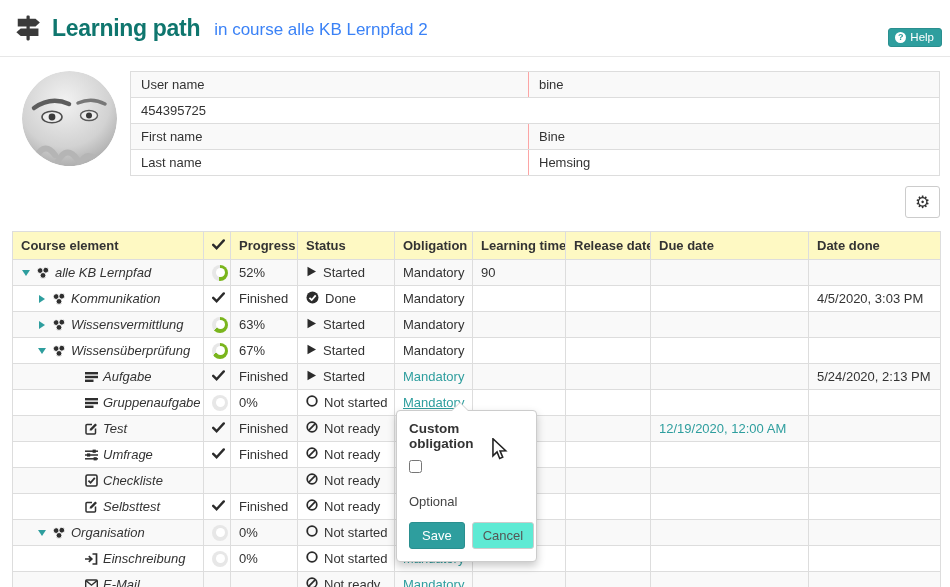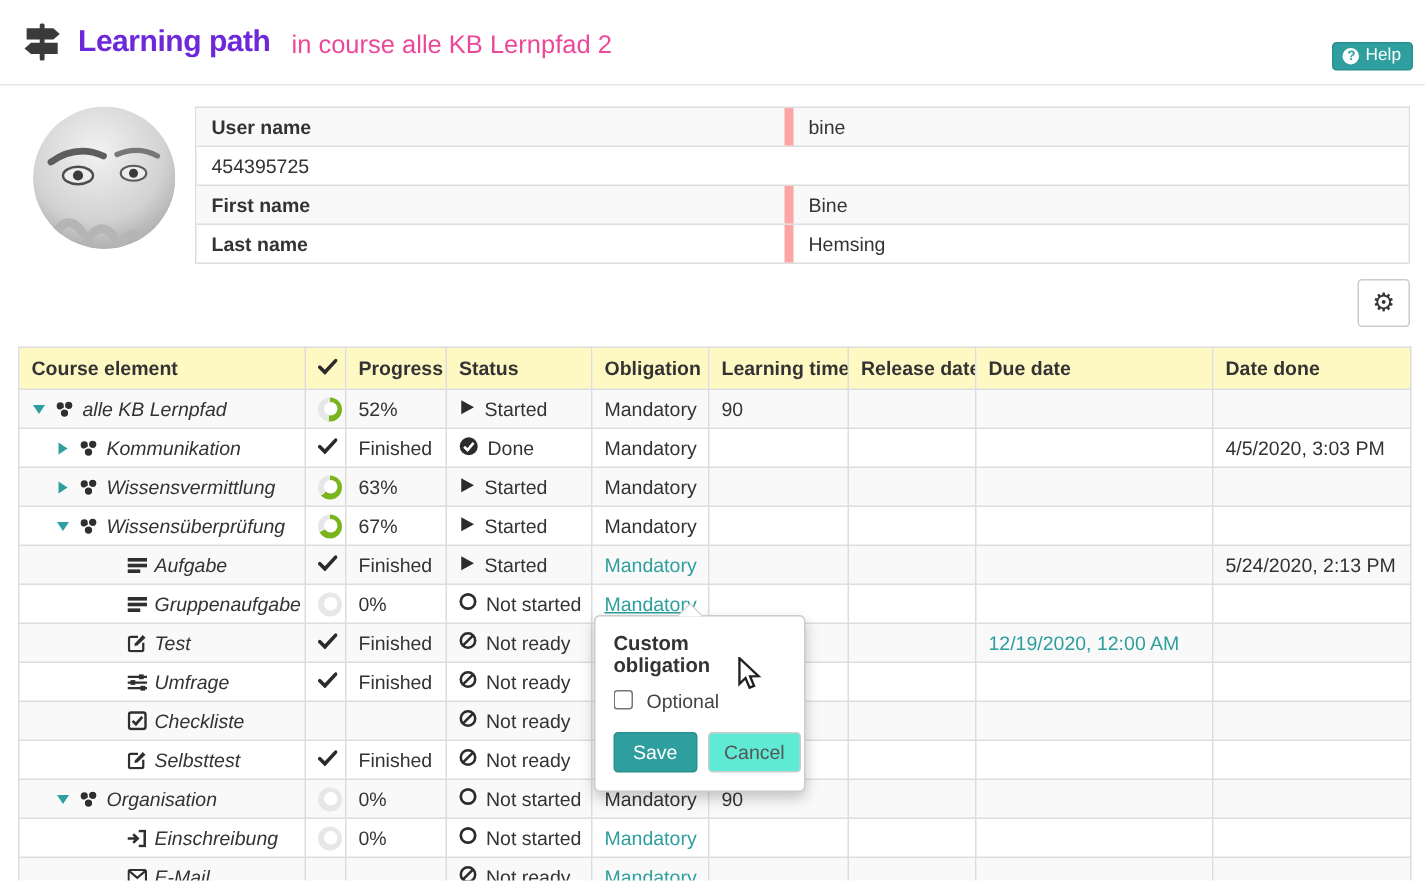--- a/index.html
+++ b/index.html
@@ -6,37 +6,37 @@
   html,body { margin:0; padding:0; }
   body {
     width:950px; height:587px; overflow:hidden; position:relative;
     background:#fff; color:#333;
     font-family:"Liberation Sans","DejaVu Sans",sans-serif;
     font-size:13px;
   }
   
   .page-header { padding:14px 12px 10px 14px; border-bottom:1px solid #e7e7e7; height:57px; }
   .title-line { display:flex; align-items:center; gap:10px; }
-  .title-line h1 { font-size:20px; margin:0; color:#6d28d9; font-weight:bold; letter-spacing:-.3px; }
-  .subtitle { font-size:17px; color:#ec4899; margin-left:4px; position:relative; top:2px; }
+  .title-line h1 { font-size:23px; margin:0; color:#0f766e; font-weight:bold; letter-spacing:-.3px; }
+  .subtitle { font-size:17px; color:#3b82f6; margin-left:4px; position:relative; top:2px; }
   .help-btn {
     position:absolute; top:28px; right:8px;
     background:#2e9e9e; color:#fff; font-size:11.5px;
     border:1px solid #2a8f8f; border-radius:3px;
     padding:2px 7px 3px 6px; display:flex; align-items:center; gap:4px; cursor:pointer;
   }
   .qmark { display:inline-block; width:11px; height:11px; border-radius:50%; background:#fff;
     color:#2e9e9e; font-size:9px; font-weight:bold; text-align:center; line-height:11px; }
   
   .user-section { display:flex; margin:14px 10px 0 22px; }
   .avatar { width:95px; height:95px; border-radius:50%; overflow:hidden; flex:0 0 95px; }
   .user-table { margin-left:13px; width:810px; border:1px solid #ddd; border-bottom:none; align-self:flex-start; }
   .user-row { display:flex; border-bottom:1px solid #ddd; height:26px; align-items:center; }
   .user-row:nth-child(odd) { background:#f9f9f9; }
-  .user-row .lbl { width:398px; font-weight:bold; padding:0 10px; border-right:6px solid #fca5a5; height:100%; display:flex; align-items:center; }
+  .user-row .lbl { width:398px; font-weight:normal; padding:0 10px; border-right:1px solid #fca5a5; height:100%; display:flex; align-items:center; }
   .user-row .val { padding:0 10px; }
   
   .gear-row { display:flex; justify-content:flex-end; margin:10px 10px 0 0; }
   .gear-btn { width:35px; height:32px; background:#fff; border:1px solid #ccc; border-radius:3px;
     display:flex; align-items:center; justify-content:center; cursor:pointer;
     font-family:"DejaVu Sans",sans-serif; font-size:17px; color:#333; }
   
   .main-table { border-collapse:collapse; table-layout:fixed; width:928px; margin:13px 10px 0 12px; }
   .main-table th, .main-table td { border:1px solid #ddd; padding:0 8px; height:26px;
     white-space:nowrap; overflow:hidden; text-align:left; font-weight:normal; }
@@ -57,21 +57,21 @@
   .due-link { color:#2e9e9e; cursor:pointer; }
   
   .popup { position:absolute; left:396px; top:410px; width:141px; background:#fff;
     border:1px solid #ccc; border-radius:4px; box-shadow:0 4px 9px rgba(0,0,0,.22);
     padding:10px 12px 12px 12px; z-index:20; }
   .popup .arrow { position:absolute; top:-8px; left:55px; width:0; height:0;
     border-left:8px solid transparent; border-right:8px solid transparent; border-bottom:8px solid #fff; }
   .popup .arrow-border { position:absolute; top:-9px; left:54px; width:0; height:0;
     border-left:9px solid transparent; border-right:9px solid transparent; border-bottom:9px solid #ccc; }
   .popup-title { font-weight:bold; font-size:13.5px; margin-bottom:9px; }
-  .opt-row { display:flex; gap:9px; color:#444; }
+  .opt-row { display:flex; gap:21px; color:#444;flex-direction:column; }
   .opt-row input { width:13px; height:13px; margin:0; }
   .popup-btns { display:flex; gap:7px; margin-top:13px; }
   .btn-save { background:#2e9e9e; border:1px solid #2a8f8f; color:#fff; border-radius:3px;
     padding:5px 12px; font-size:13px; cursor:pointer; font-family:inherit; }
   .btn-cancel { background:#5eead4; border:1px solid #ccc; color:#555; border-radius:3px;
     padding:5px 10px; font-size:13px; cursor:pointer; font-family:inherit; }
   .cursor { position:absolute; left:491px; top:438px; z-index:30; pointer-events:none; }
 </style>
 </head>
 <body>

